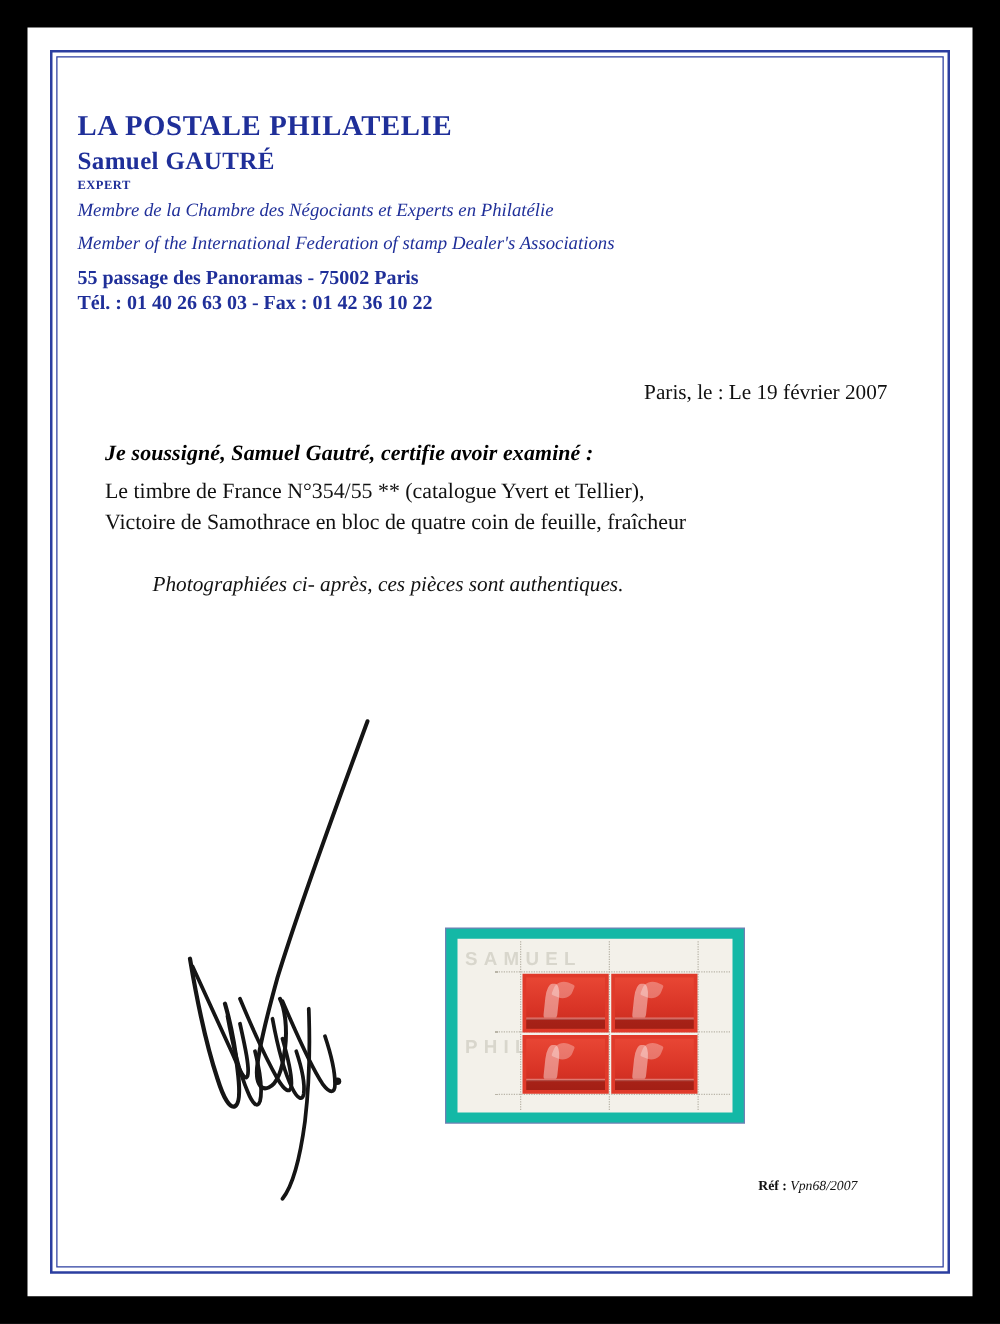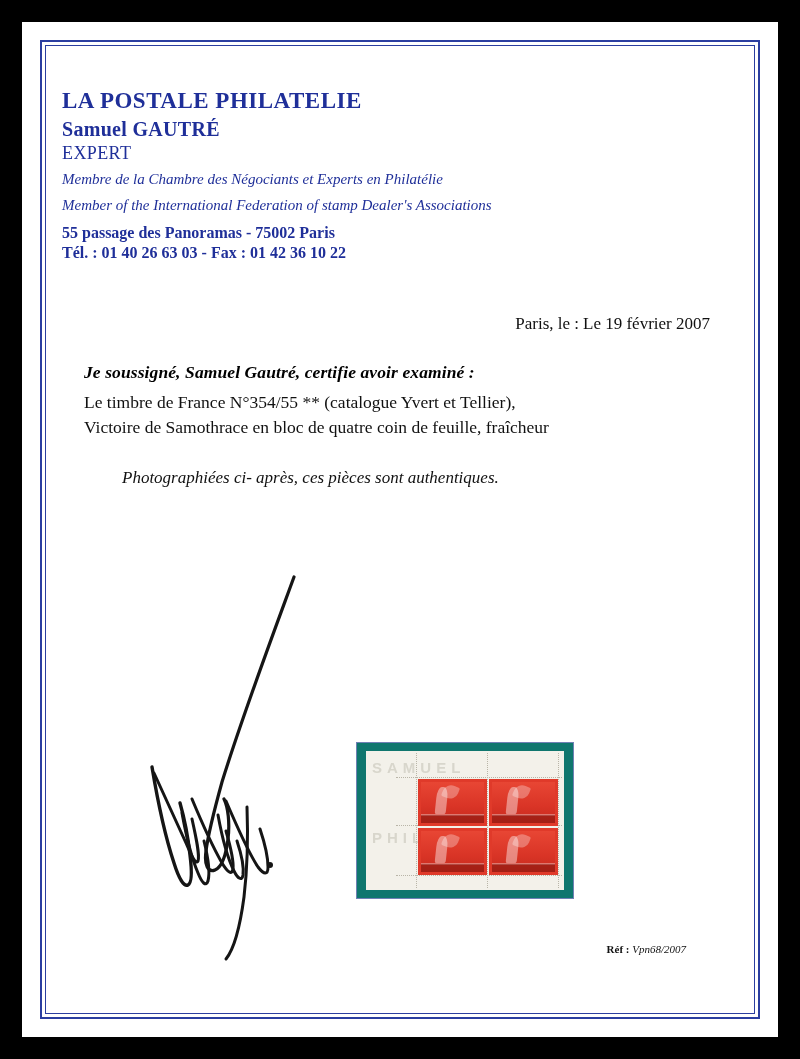--- a/index.html
+++ b/index.html
@@ -63,23 +63,24 @@
     letter-spacing: 0.5px;
     line-height: 1.15;
   }
   .hdr-name {
     font-size: 20px;
     font-weight: bold;
     margin-top: 4px;
     letter-spacing: 0.3px;
   }
   .hdr-expert {
-    font-size: 18px;
+    font-size: 10px;
     margin-top: 2px;
     letter-spacing: 0.4px;
+    font-weight: bold;
   }
   .hdr-line-it {
     font-style: italic;
     font-size: 15px;
     margin-top: 5px;
     line-height: 1.35;
   }
   .hdr-addr {
     font-size: 16px;
     font-weight: bold;
@@ -141,23 +142,23 @@
     width: 260px;
     height: 400px;
   }
   .signature svg { display: block; }
 
   
   .stamp-photo {
     position: absolute;
     left: 295px;
     top: 681px;
-    width: 216px;
+    width: 238px;
     height: 155px;
-    background: #0f766e;
+    background: #14b8a6;
     box-shadow: 0 0 0 1px #6f80b4;
   }
   .stamp-inner {
     position: absolute;
     left: 9px;
     top: 8px;
     right: 9px;
     bottom: 8px;
     background: #f3f1ea;
     overflow: hidden;

